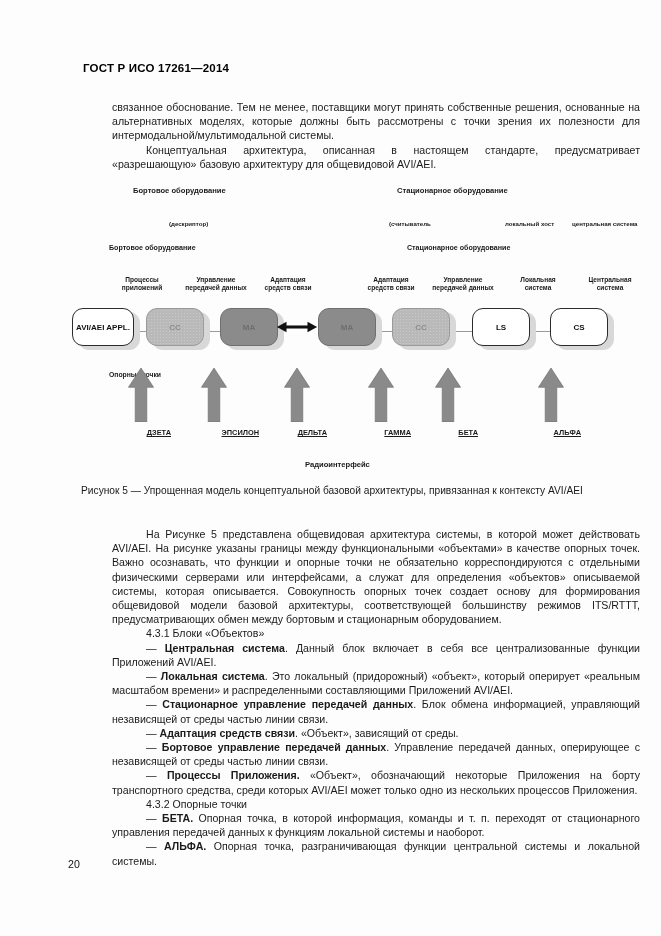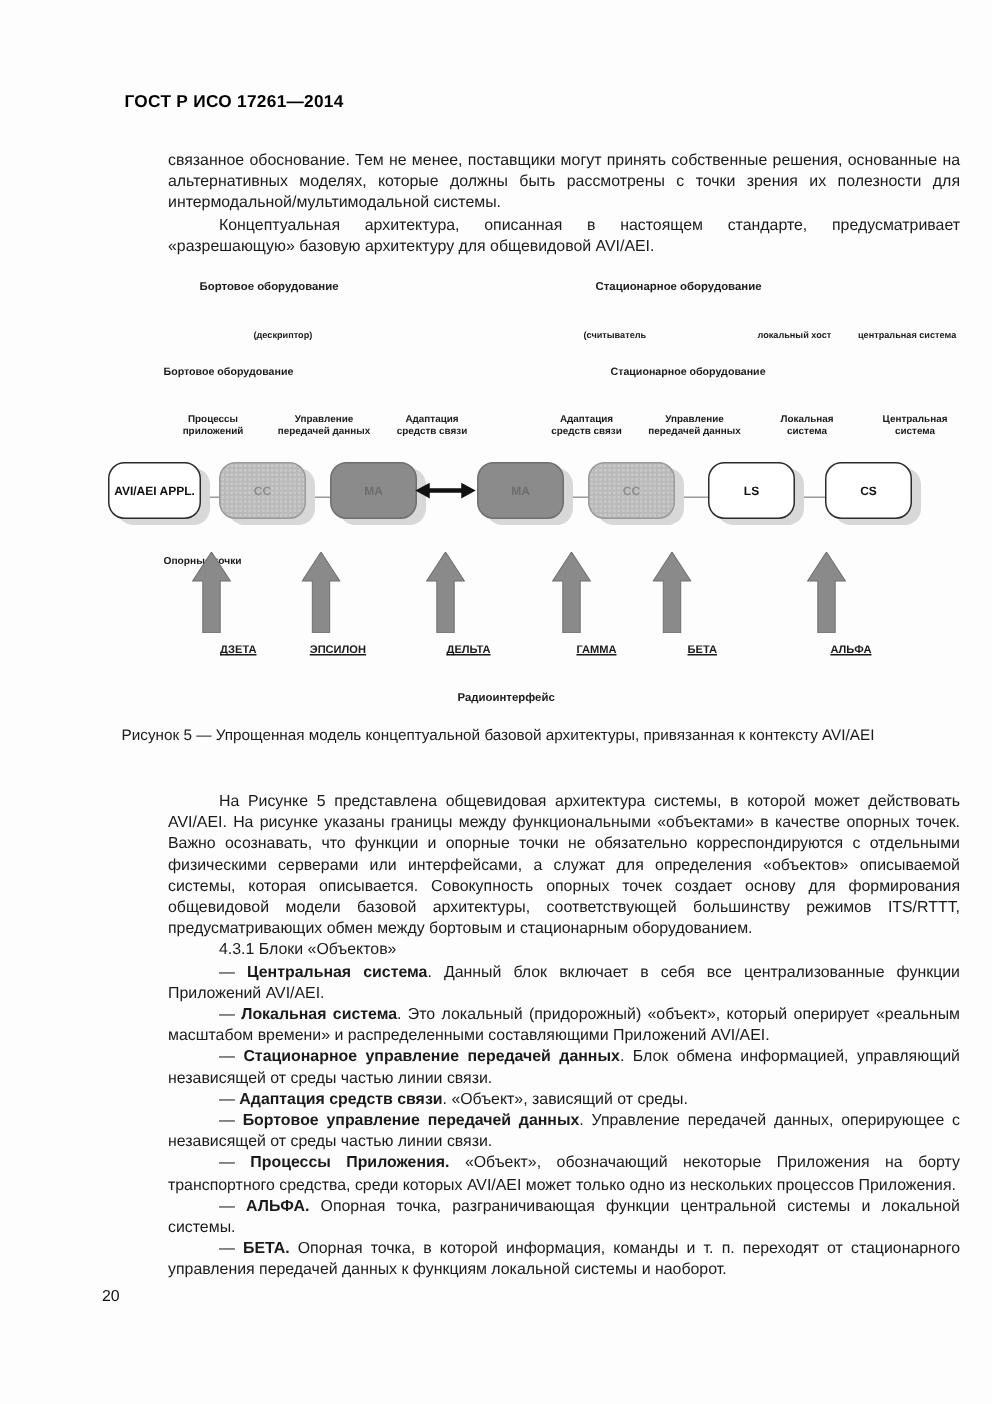--- a/index.html
+++ b/index.html
@@ -235,21 +235,21 @@
       <polygon points="13,0 26,20 19,20 19,56 7,56 7,20 0,20" fill="#8a8a8a" stroke="#6f6f6f" stroke-width="0.7"></polygon>
     </svg>
     <svg class="uparrow" viewBox="0 0 26 56" style="left:367px; top:186px;">
       <polygon points="13,0 26,20 19,20 19,56 7,56 7,20 0,20" fill="#8a8a8a" stroke="#6f6f6f" stroke-width="0.7"></polygon>
     </svg>
     <svg class="uparrow" viewBox="0 0 26 56" style="left:470px; top:186px;">
       <polygon points="13,0 26,20 19,20 19,56 7,56 7,20 0,20" fill="#8a8a8a" stroke="#6f6f6f" stroke-width="0.7"></polygon>
     </svg>
 
     <div class="letter-label" style="left:43px; top:246px;">ДЗЕТА</div>
-    <div class="letter-label" style="left:116px; top:246px;">ЭПСИЛОН</div>
+    <div class="letter-label" style="left:131px; top:246px;">ЭПСИЛОН</div>
     <div class="letter-label" style="left:199px; top:246px;">ДЕЛЬТА</div>
     <div class="letter-label" style="left:283px; top:246px;">ГАММА</div>
     <div class="letter-label" style="left:350px; top:246px;">БЕТА</div>
     <div class="letter-label" style="left:453px; top:246px;">АЛЬФА</div>
 
     <div class="radio-label" style="left:237px; top:278px;">Радиоинтерфейс</div>
   </div>
 
   <div class="fig-caption">Рисунок 5 — Упрощенная модель концептуальной базовой архитектуры, привязанная к контексту AVI/AEI</div>
 
@@ -281,27 +281,28 @@
     <p class="para indent">
       <span>—</span>
       <b class="lead">Бортовое управление передачей данных</b><span>. Управление передачей данных, оперирующее с независящей от среды частью линии связи.</span>
     </p>
 
     <p class="para indent">
       <span>—</span>
       <b class="lead">Процессы Приложения.</b><span> «Объект», обозначающий некоторые Приложения на борту транспортного средства, среди которых AVI/AEI может только одно из нескольких процессов Приложения.</span>
     </p>
 
+    <p class="para indent">4.3.2 Опорные точки</p>
+
+    <p class="para indent">
+      <span>—</span>
+      <b class="lead">БЕТА.</b><span> Опорная точка, в которой информация, команды и т. п. переходят от стационарного управления передачей данных к функциям локальной системы и наоборот.</span>
+    </p>
 
     <p class="para indent">
       <span>—</span>
       <b class="lead">АЛЬФА.</b><span> Опорная точка, разграничивающая функции центральной системы и локальной системы.</span>
     </p>
-
-    <p class="para indent">
-      <span>—</span>
-      <b class="lead">БЕТА.</b><span> Опорная точка, в которой информация, команды и т. п. переходят от стационарного управления передачей данных к функциям локальной системы и наоборот.</span>
-    </p>
   </div>
 
   <div class="pagenum">20</div>
 
 </div>
 
 </body></html>

